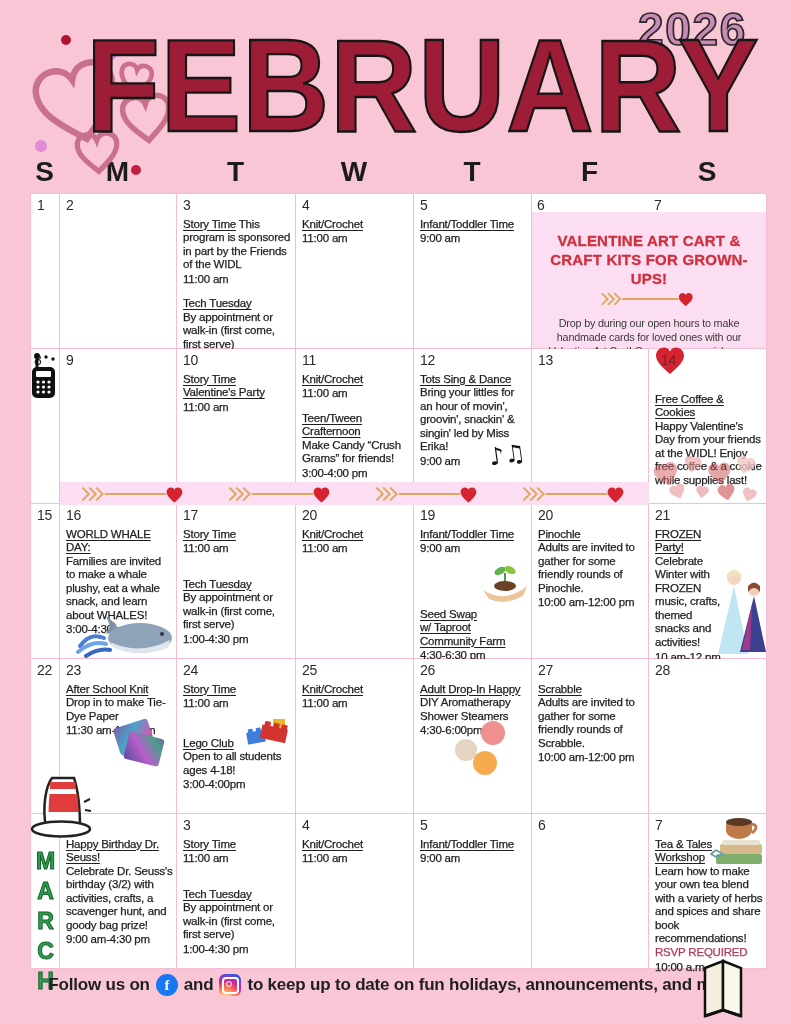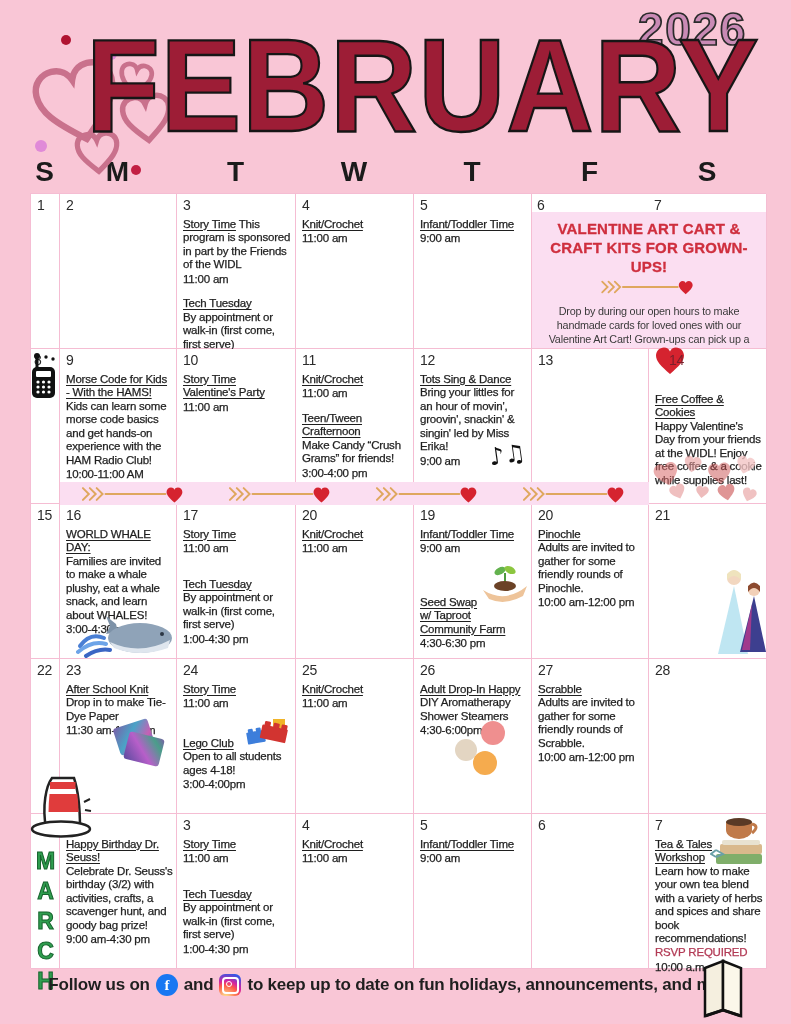--- a/index.html
+++ b/index.html
@@ -23,21 +23,21 @@
   .cell{position:relative;border-right:1px solid #f5bdd3;border-bottom:1px solid #f5bdd3;background:#fff;
       box-sizing:border-box;padding:3px 3px 2px 6px;font-size:11.5px;line-height:1.18;color:#1f1f1f;
       letter-spacing:-0.2px;-webkit-text-stroke:.25px currentColor;}
   .num{font-size:14px;-webkit-text-stroke:0 transparent;color:#2b2b2b;margin-bottom:4px;}
   .ut{text-decoration:underline;text-underline-offset:2px;}
   .ev{margin-bottom:11px;position:relative;}
   .tm{margin-top:1px;}
   
   .banner-cell{grid-column:6/8;position:relative;border-right:1px solid #f5bdd3;border-bottom:1px solid #f5bdd3;background:#fff;box-sizing:border-box;}
   .banner-cell .bn{position:absolute;top:3px;font-size:14px;color:#2b2b2b;}
-  .banner-box{position:absolute;left:0;right:0;top:18px;bottom:0;background:#fbdef1;text-align:center;padding-top:8px;box-sizing:border-box;}
+  .banner-box{position:absolute;left:0;right:0;top:18px;bottom:0;background:#fbdef1;text-align:center;padding-top:20px;box-sizing:border-box;}
   .banner-title{font-size:15px;font-weight:bold;color:#cf2f3e;letter-spacing:.2px;line-height:1.25;-webkit-text-stroke:.3px #cf2f3e;}
   .banner-body{font-size:10.8px;color:#3a3a3a;line-height:1.3;padding:2px 9px 0 9px;letter-spacing:-0.2px;}
   
   .strip{position:absolute;left:29px;top:288px;width:589px;height:23px;background:#fbdef1;z-index:3;
       display:flex;align-items:center;justify-content:space-around;}
   
   .march{writing-mode:vertical-rl;text-orientation:upright;font-size:23px;font-weight:bold;color:#2f9e4f;
       -webkit-text-stroke:1px #17642e;letter-spacing:4px;line-height:1;margin:34px auto 0 auto;display:block;}
   .rsvp{color:#b23a55;font-weight:normal;}
   
@@ -145,25 +145,20 @@
         </svg>
         <div class="banner-body"><span>Drop by during our open hours to make handmade cards for loved ones with our Valentine Art Cart! Grown-ups can pick up a craft kit to make a cute heart garland while supplies last! Available through February 13</span><sup>th</sup><span>.</span></div>
       </div>
     </div>
 
     <div class="cell" style="padding-left:3px">
         <div class="num">8</div>
       </div>
     <div class="cell">
       <div class="num">9</div>
-      <div class="ev">
-        <div><span class="ut">Morse Code for Kids - With the HAMS!</span></div>
-        <div>Kids can learn some morse code basics and get hands-on experience with the HAM Radio Club!</div>
-        <div class="tm">10:00-11:00 AM</div>
-      </div>
     </div>
     <div class="cell">
       <div class="num">10</div>
       <div class="ev">
         <div><span class="ut">Story Time</span></div>
         <div><span class="ut">Valentine's Party</span></div>
         <div class="tm">11:00 am</div>
       </div>
     </div>
     <div class="cell">
@@ -187,21 +182,21 @@
       </div>
       <div class="abs notes" style="right:6px;bottom:34px;">♪♫</div>
     </div>
     <div class="cell">
         <div class="num">13</div>
       </div>
     <div class="cell">
       <svg class="abs" style="left:5px;top:-4px;z-index:1" width="32" height="32" viewBox="0 0 16 16">
         <path d="M8 14.5C3.5 10.5 1 8 1 5.2 1 3 2.8 1.2 5 1.2 6.4 1.2 7.5 2 8 3.2 8.5 2 9.6 1.2 11 1.2 13.2 1.2 15 3 15 5.2 15 8 12.5 10.5 8 14.5Z" fill="#d5232f"></path>
       </svg>
-      <div class="num" style="position:relative;z-index:2;color:#7a1f2b;margin-left:14px">14</div>
+      <div class="num" style="position:relative;z-index:2;color:#7a1f2b;margin-left:6px">14</div>
       <div class="ev" style="margin-top:24px">
         <div><span class="ut">Free Coffee &amp; Cookies</span></div>
         <div>Happy Valentine's Day from your friends at the WIDL! Enjoy free coffee &amp; a cookie while supplies last!</div>
       </div>
       <svg class="abs" style="left:0;bottom:-2px" width="116" height="52" viewBox="0 0 116 52">
         <g>
           <path d="M8 14.5C3.5 10.5 1 8 1 5.2 1 3 2.8 1.2 5 1.2 6.4 1.2 7.5 2 8 3.2 8.5 2 9.6 1.2 11 1.2 13.2 1.2 15 3 15 5.2 15 8 12.5 10.5 8 14.5Z" fill="#d96a6a" opacity=".55" transform="translate(4,8) scale(1.7) rotate(-14 8 8)"></path>
           <path d="M8 14.5C3.5 10.5 1 8 1 5.2 1 3 2.8 1.2 5 1.2 6.4 1.2 7.5 2 8 3.2 8.5 2 9.6 1.2 11 1.2 13.2 1.2 15 3 15 5.2 15 8 12.5 10.5 8 14.5Z" fill="#e89b9b" opacity=".6" transform="translate(34,2) scale(1.2) rotate(10 8 8)"></path>
           <path d="M8 14.5C3.5 10.5 1 8 1 5.2 1 3 2.8 1.2 5 1.2 6.4 1.2 7.5 2 8 3.2 8.5 2 9.6 1.2 11 1.2 13.2 1.2 15 3 15 5.2 15 8 12.5 10.5 8 14.5Z" fill="#c94f4f" opacity=".5" transform="translate(58,8) scale(1.6) rotate(-6 8 8)"></path>
           <path d="M8 14.5C3.5 10.5 1 8 1 5.2 1 3 2.8 1.2 5 1.2 6.4 1.2 7.5 2 8 3.2 8.5 2 9.6 1.2 11 1.2 13.2 1.2 15 3 15 5.2 15 8 12.5 10.5 8 14.5Z" fill="#f2c4c4" opacity=".8" transform="translate(86,2) scale(1.3) rotate(16 8 8)"></path>
@@ -253,21 +248,21 @@
         <div><span class="ut">Knit/Crochet</span></div>
         <div class="tm">11:00 am</div>
       </div>
     </div>
     <div class="cell">
       <div class="num">19</div>
       <div class="ev">
         <div><span class="ut">Infant/Toddler Time</span></div>
         <div class="tm">9:00 am</div>
       </div>
-      <div class="ev" style="margin-top:40px">
+      <div class="ev" style="margin-top:52px">
         <div><span class="ut">Seed Swap</span></div>
         <div><span class="ut">w/ Taproot</span></div>
         <div><span class="ut">Community Farm</span></div>
         <div class="tm">4:30-6:30 pm</div>
       </div>
       <svg class="abs" style="right:2px;top:56px" width="48" height="42" viewBox="0 0 48 42">
         <path d="M24 24 L24 13" stroke="#4d9b3f" stroke-width="2" fill="none"></path>
         <ellipse cx="19" cy="11" rx="6" ry="3.5" fill="#63b24e" transform="rotate(-28 19 11)"></ellipse>
         <ellipse cx="29" cy="10" rx="6" ry="3.5" fill="#8cc63f" transform="rotate(26 29 10)"></ellipse>
         <ellipse cx="24" cy="26" rx="11" ry="5" fill="#6b4226"></ellipse>
@@ -277,20 +272,25 @@
     <div class="cell">
       <div class="num">20</div>
       <div class="ev">
         <div><span class="ut">Pinochle</span></div>
         <div>Adults are invited to gather for some friendly rounds of Pinochle.</div>
         <div class="tm">10:00 am-12:00 pm</div>
       </div>
     </div>
     <div class="cell">
       <div class="num">21</div>
+      <div class="ev" style="padding-right:40px">
+        <div><span class="ut">FROZEN Party!</span></div>
+        <div>Celebrate Winter with FROZEN music, crafts, themed snacks and activities!</div>
+        <div class="tm">10 am-12 pm</div>
+      </div>
       <svg class="abs" style="right:0;bottom:2px" width="54" height="96" viewBox="0 0 54 96">
         <path d="M6 94 L22 26 L36 94 Z" fill="#bfe6f2"></path>
         <circle cx="22" cy="18" r="7" fill="#f2d7c0"></circle>
         <path d="M15 14 Q22 6 29 14 L29 20 Q22 12 15 20 Z" fill="#efe3bd"></path>
         <path d="M28 92 L42 36 L54 92 Z" fill="#3d3f8f"></path>
         <path d="M40 44 L30 90 L38 90 Z" fill="#a03a8c"></path>
         <circle cx="42" cy="30" r="6" fill="#f2d0b8"></circle>
         <path d="M36 26 Q42 19 48 26 L48 32 Q42 24 36 32 Z" fill="#8c4a2f"></path>
       </svg>
     </div>

